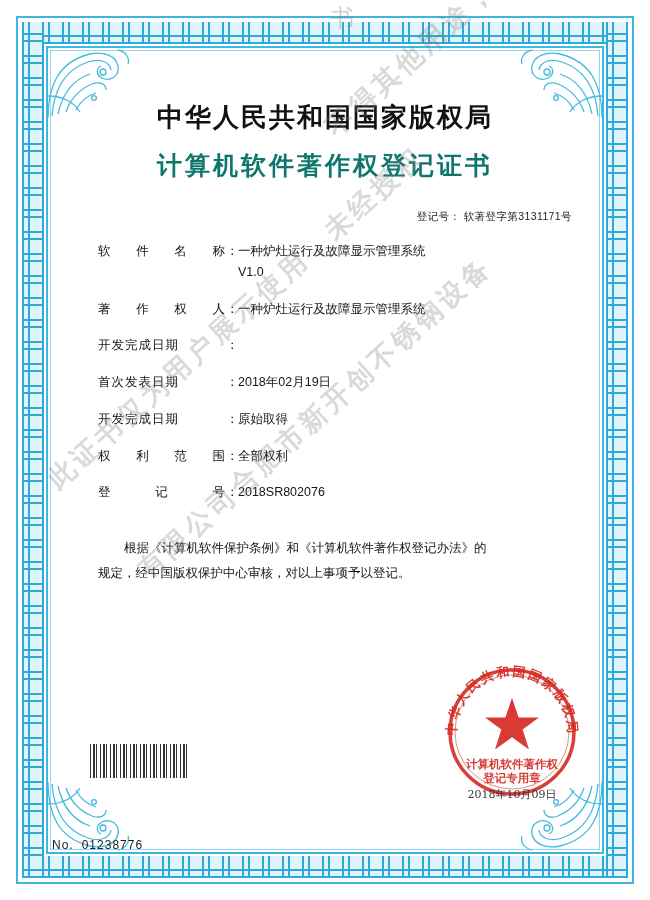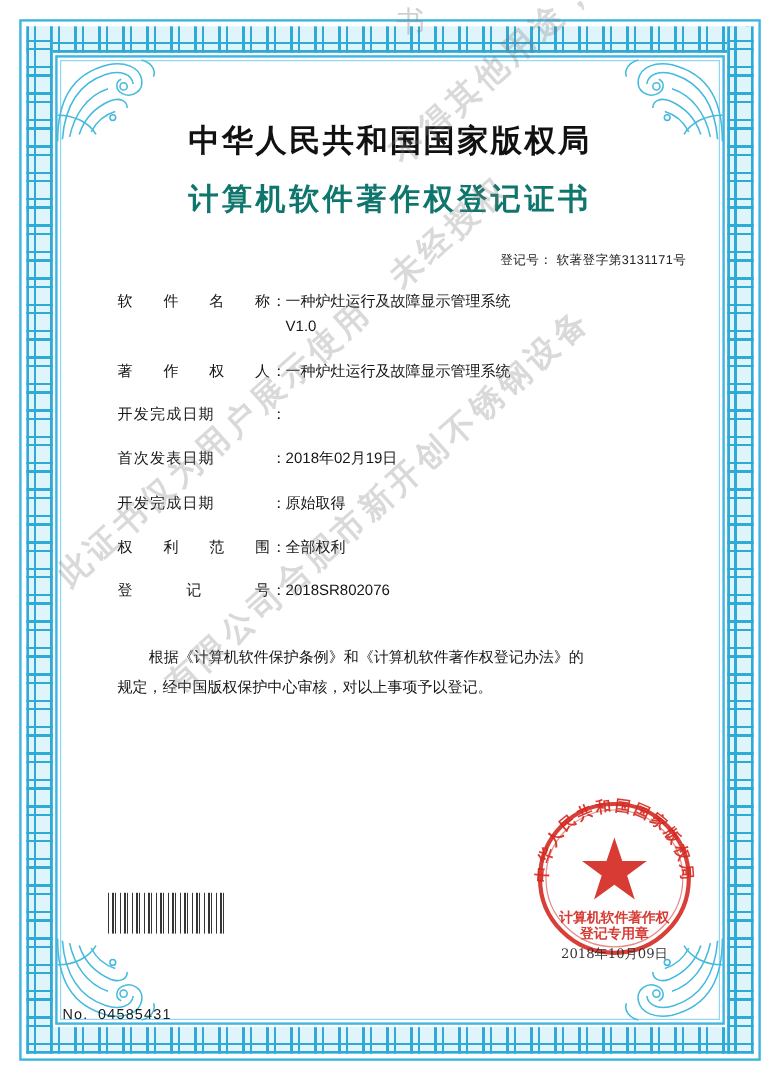--- a/index.html
+++ b/index.html
@@ -387,21 +387,21 @@
         <textPath href="#arcpath" startOffset="50%" text-anchor="middle">中华人民共和国国家版权局</textPath>
       </text>
       <polygon points="82,48 88.6,67.5 109,67.5 92.6,79.6 99,99.5 82,87.3 65,99.5 71.4,79.6 55,67.5 75.4,67.5" fill="#d42a22" opacity="0.92"></polygon>
       <text x="82" y="118" text-anchor="middle" font-size="11.5" fill="#d42a22" font-family="'DejaVu Serif', serif" font-weight="bold" opacity="0.92">计算机软件著作权</text>
       <text x="82" y="132" text-anchor="middle" font-size="11.5" fill="#d42a22" font-family="'DejaVu Serif', serif" font-weight="bold" opacity="0.92">登记专用章</text>
       <text x="82" y="148" text-anchor="middle" font-size="11" fill="#2b2b2b" font-family="'DejaVu Serif', serif" opacity="0.95">2018年10月09日</text>
     </svg>
   </div>
 
   <div class="docno">
-    <span class="no-label">No.</span><span>04585431</span>
+    <span class="no-label">No.</span><span>01238776</span>
   </div>
 
   <div class="wm-top-stroke">书</div>
   <div class="watermark wm1">此证书仅为用户展示使用，未经授权</div>
   <div class="watermark wm2">有限公司合肥市新开创不锈钢设备</div>
   <div class="watermark wm3">不得其他用途，转载属无效</div>
 
 </div>
 
 </body></html>

